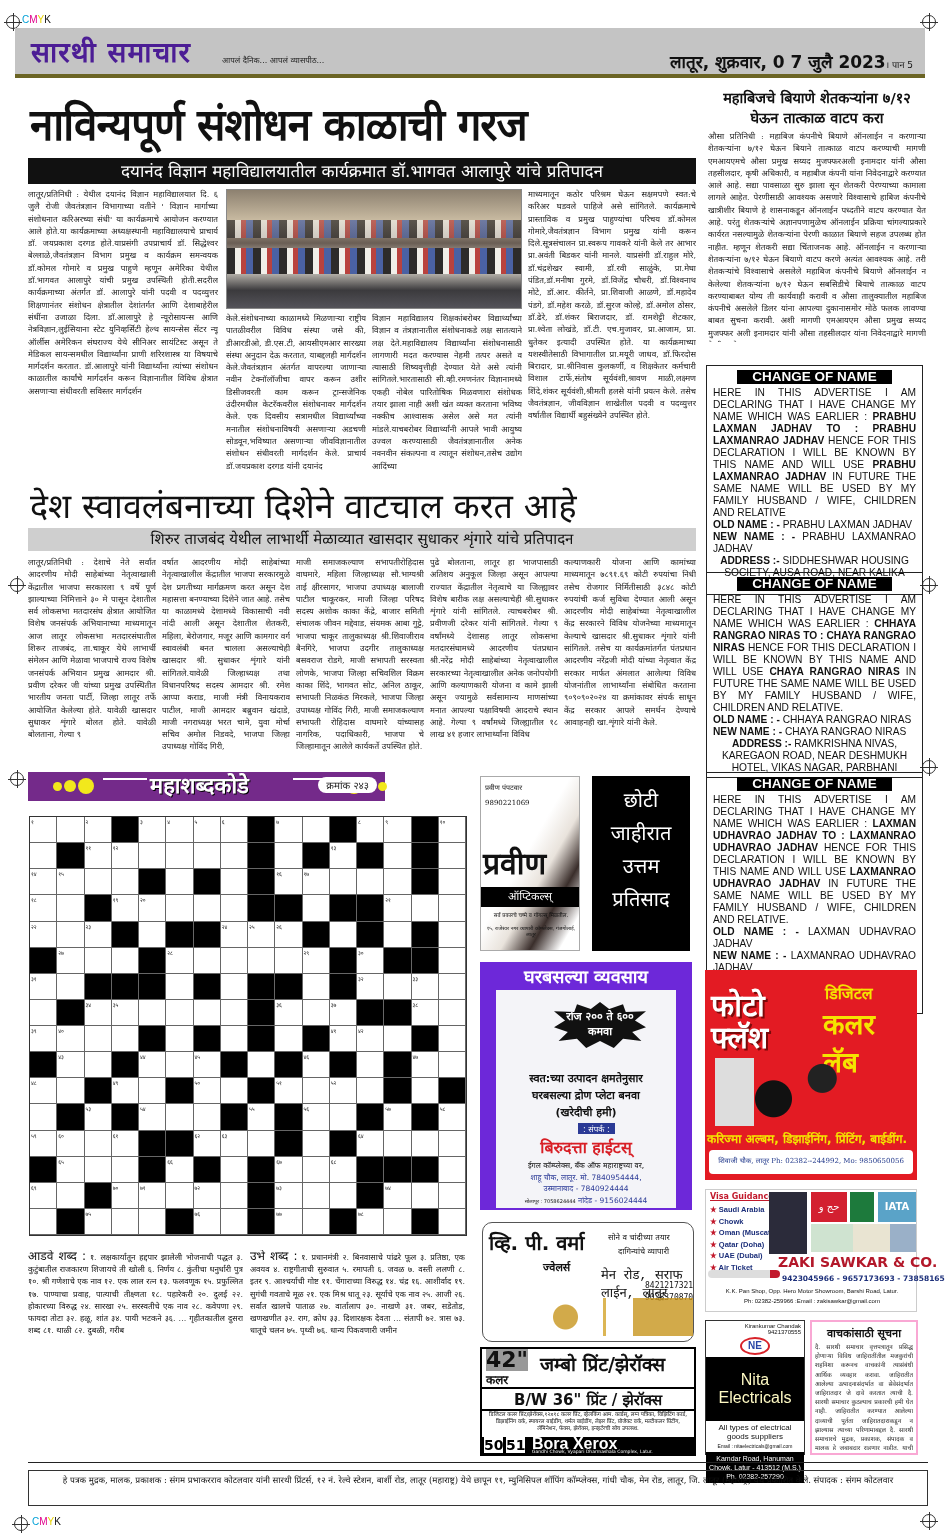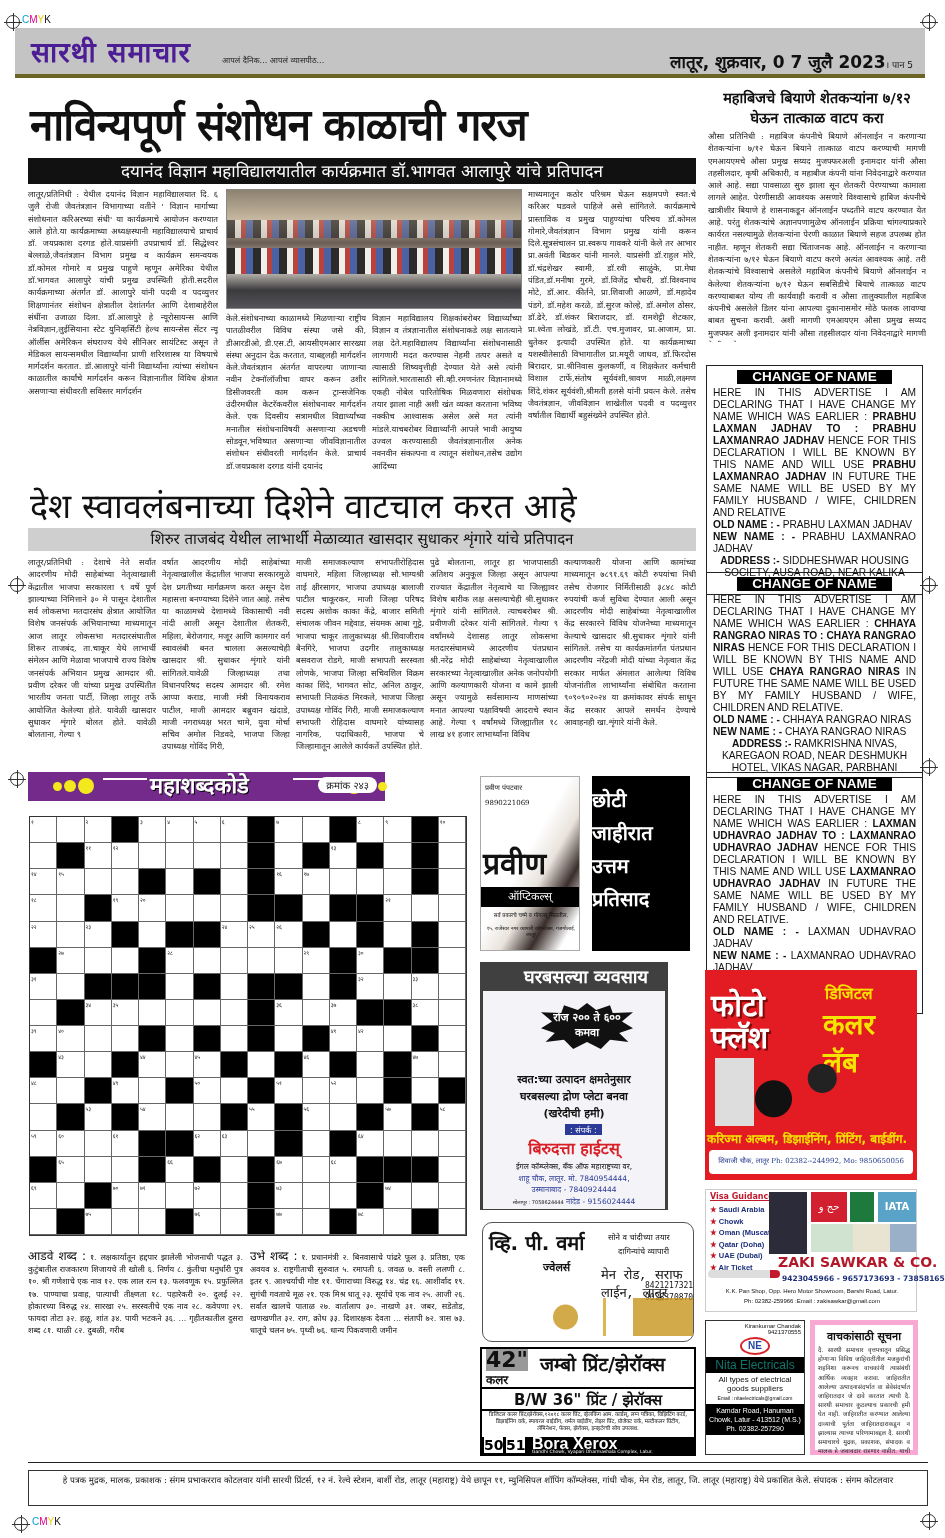--- a/index.html
+++ b/index.html
@@ -32,29 +32,29 @@
 .dot{position:absolute;border-radius:50%;background:#f2e81c}
 .xw-title{position:absolute;left:122px;top:-3px;font-size:22px;font-weight:bold;text-shadow:1px 1px 0 #000}
 .xw-line{position:absolute;height:2px;background:#fff}
 .xw-no{position:absolute;right:8px;top:5px;background:#fff;color:#222;border-radius:10px;font-size:10px;padding:1px 8px}
 .grid{left:29px;top:816px;width:438px;height:420px;border:1.5px solid #333;display:grid;grid-template-columns:repeat(16,1fr);grid-template-rows:repeat(16,1fr)}
 .cell{border-right:1px solid #666;border-bottom:1px solid #666;font-size:5.5px;padding:1px}
 .cell.b{background:#000}
 .clues{font-family:"DejaVu Serif",serif;font-size:8px;line-height:12.2px;text-align:justify;color:#111;overflow:hidden}
 .clues b{font-family:"DejaVu Sans",sans-serif;font-size:12px;font-weight:normal}
 .ad-opt{left:480px;top:776px;width:100px;height:175px;border:1px solid #aaa;background:linear-gradient(120deg,#fff 45%,#e9e3dc 60%,#3a2e2b 75%,#fff 90%)}
-.ad-chhoti{left:592px;top:776px;width:98px;height:175px;background:#000;color:#fff;text-align:left;font-size:20px;font-weight:bold;line-height:33px;padding-top:8px}
-.ad-ghar{left:480px;top:962px;width:188px;height:248px;background:#404040;padding:3px}
-.ad-ghar .inner{position:relative;background:#f4f4f8;width:100%;height:218px;margin-top:26px;text-align:center}
+.ad-chhoti{left:592px;top:776px;width:98px;height:175px;background:#000;color:#fff;text-align:center;font-size:20px;font-weight:normal;line-height:33px;padding-top:8px}
+.ad-ghar{left:480px;top:962px;width:212px;height:248px;background:#6d28d9;padding:16px}
+.ad-ghar .inner{position:relative;background:#f4f4f8;width:100%;height:218px;margin-top:12px;text-align:center}
 .ad-verma{left:482px;top:1222px;width:212px;height:120px;border:1px solid #555;border-radius:10px}
 .ad-bora{left:480px;top:1347px;width:216px;height:109px;border:2px solid #000}
 .ad-photo{left:705px;top:970px;width:212px;height:210px;background:#e31b23;color:#fff}
 .ad-zaki{left:705px;top:1189px;width:212px;height:123px;border:1px solid #ccc}
 .ad-nita{left:705px;top:1320px;width:100px;height:135px;border:1px solid #333;text-align:center;font-family:"Liberation Sans",sans-serif}
-.ad-vach{left:810px;top:1320px;width:108px;height:135px;border:5px solid #f9a8d4;padding:3px}
+.ad-vach{left:810px;top:1320px;width:108px;height:135px;border:2px solid #f9a8d4;padding:3px}
 .footer-box{left:28px;top:1470px;width:900px;height:36px;border:1px solid #333;font-size:8.5px;text-align:center;line-height:15px;padding-top:2px}
 .rule{background:#222;height:1px}
 </style>
 </head>
 <body>
 
 <div class="abs cmyk" style="left:22px;top:14px">
   <span class="reg abs" style="left:-16px;top:1px"></span>
   <span class="c">C</span><span class="m">M</span><span class="y">Y</span><span class="k">K</span>
 </div>
@@ -476,21 +476,21 @@
   <div class="abs" style="left:2px;top:80px;width:72px;height:8px;background:#ddd;border-radius:4px;border-right:10px solid #c2192c"></div>
   <div class="abs" style="left:76px;top:84px;font-size:7.5px;font-weight:bold;color:#1c2f7a;white-space:nowrap">9423045966 - 9657173693 - 7385816592</div>
   <div class="abs" style="left:2px;top:98px;width:208px;font-size:6px;text-align:center;font-family:'Liberation Sans',sans-serif">K.K. Pan Shop, Opp. Hero Motor Showroom, Barshi Road, Latur.</div>
   <div class="abs" style="left:2px;top:108px;width:208px;font-size:6px;text-align:center;font-family:'Liberation Sans',sans-serif">Ph: 02382-259966 :Email : zakisawkar@gmail.com</div>
 </div>
 
 <div class="abs ad-nita">
   <div style="font-size:6px;text-align:right;padding:2px 3px 0 0">Kirankumar Chandak</div>
   <div style="font-size:6px;text-align:right;padding-right:3px">9421370555</div>
   <div style="width:30px;height:18px;border:2px solid #d8232a;border-radius:50%;margin:2px auto;color:#2846a6;font-weight:bold;font-size:10px;line-height:14px">NE</div>
-  <div style="background:#000;color:#0f766e;font-size:12px;padding:1px 0">Nita Electricals</div>
+  <div style="background:#000;color:#fef9c3;font-size:16px;padding:14px 0">Nita Electricals</div>
   <div style="font-size:8px;padding:2px">All types of electrical goods suppliers</div>
   <div style="font-size:5px">Email : nitaelectricals@gmail.com</div>
   <div style="background:#000;color:#fff;font-size:7px;padding:2px;margin-top:3px;line-height:9px">Kamdar Road, Hanuman Chowk, Latur - 413512 (M.S.) Ph. 02382-257290</div>
 </div>
 
 <div class="abs ad-vach">
   <div style="text-align:center;font-size:11px;font-weight:bold;margin-bottom:2px">वाचकांसाठी सूचना</div>
   <div class="body-text" style="font-size:6.2px;line-height:9.2px;height:108px">दै. सारथी समाचार वृत्तपत्रातून प्रसिद्ध होणाऱ्या विविध जाहिरातींतील मजकुरांची शहनिशा करूनच वाचकांनी त्यासंबंधी आर्थिक व्यवहार करावा. जाहिरातीत आलेल्या उत्पादनासंदर्भात वा सेवेसंदर्भात जाहिरातदार जे दावे करतात त्याची दै. सारथी समाचार कुठल्याच प्रकारची हमी घेत नाही. जाहिरातीत करण्यात आलेल्या दाव्याची पूर्तता जाहिरातदाराकडून न झाल्यास त्याच्या परिणामाबद्दल दै. सारथी समाचारचे मुद्रक, प्रकाशक, संपादक व मालक हे जबाबदार राहणार नाहीत, याची कृपया वाचकांनी नोंद घ्यावी.</div>
 </div>
 

